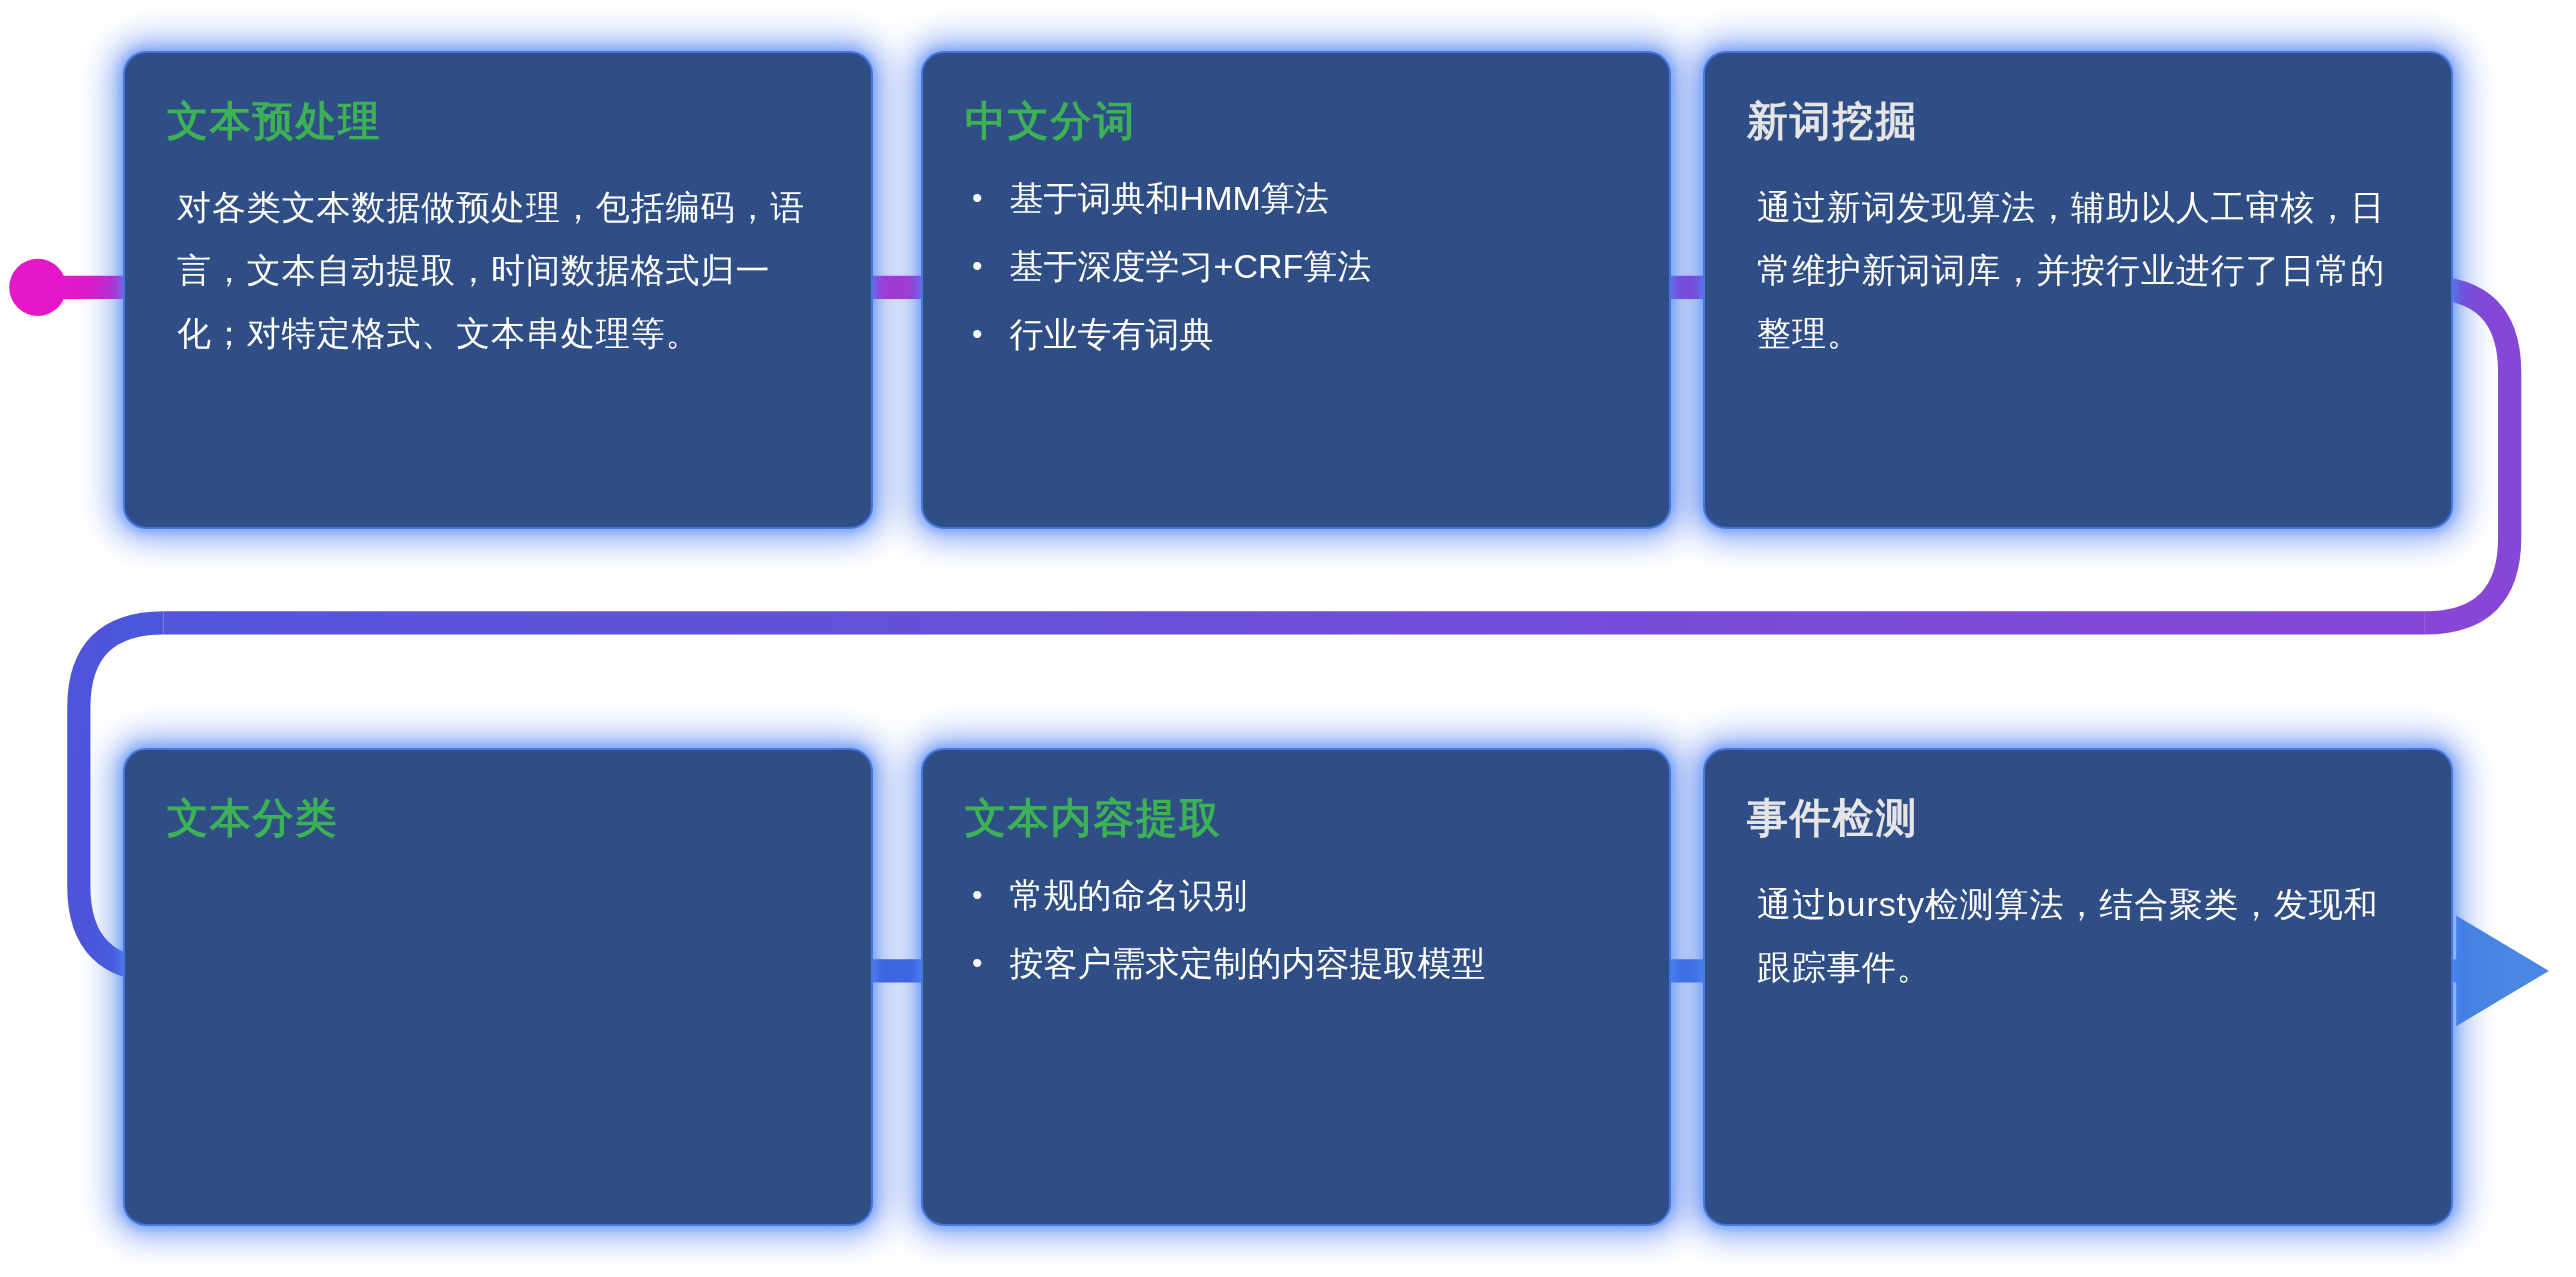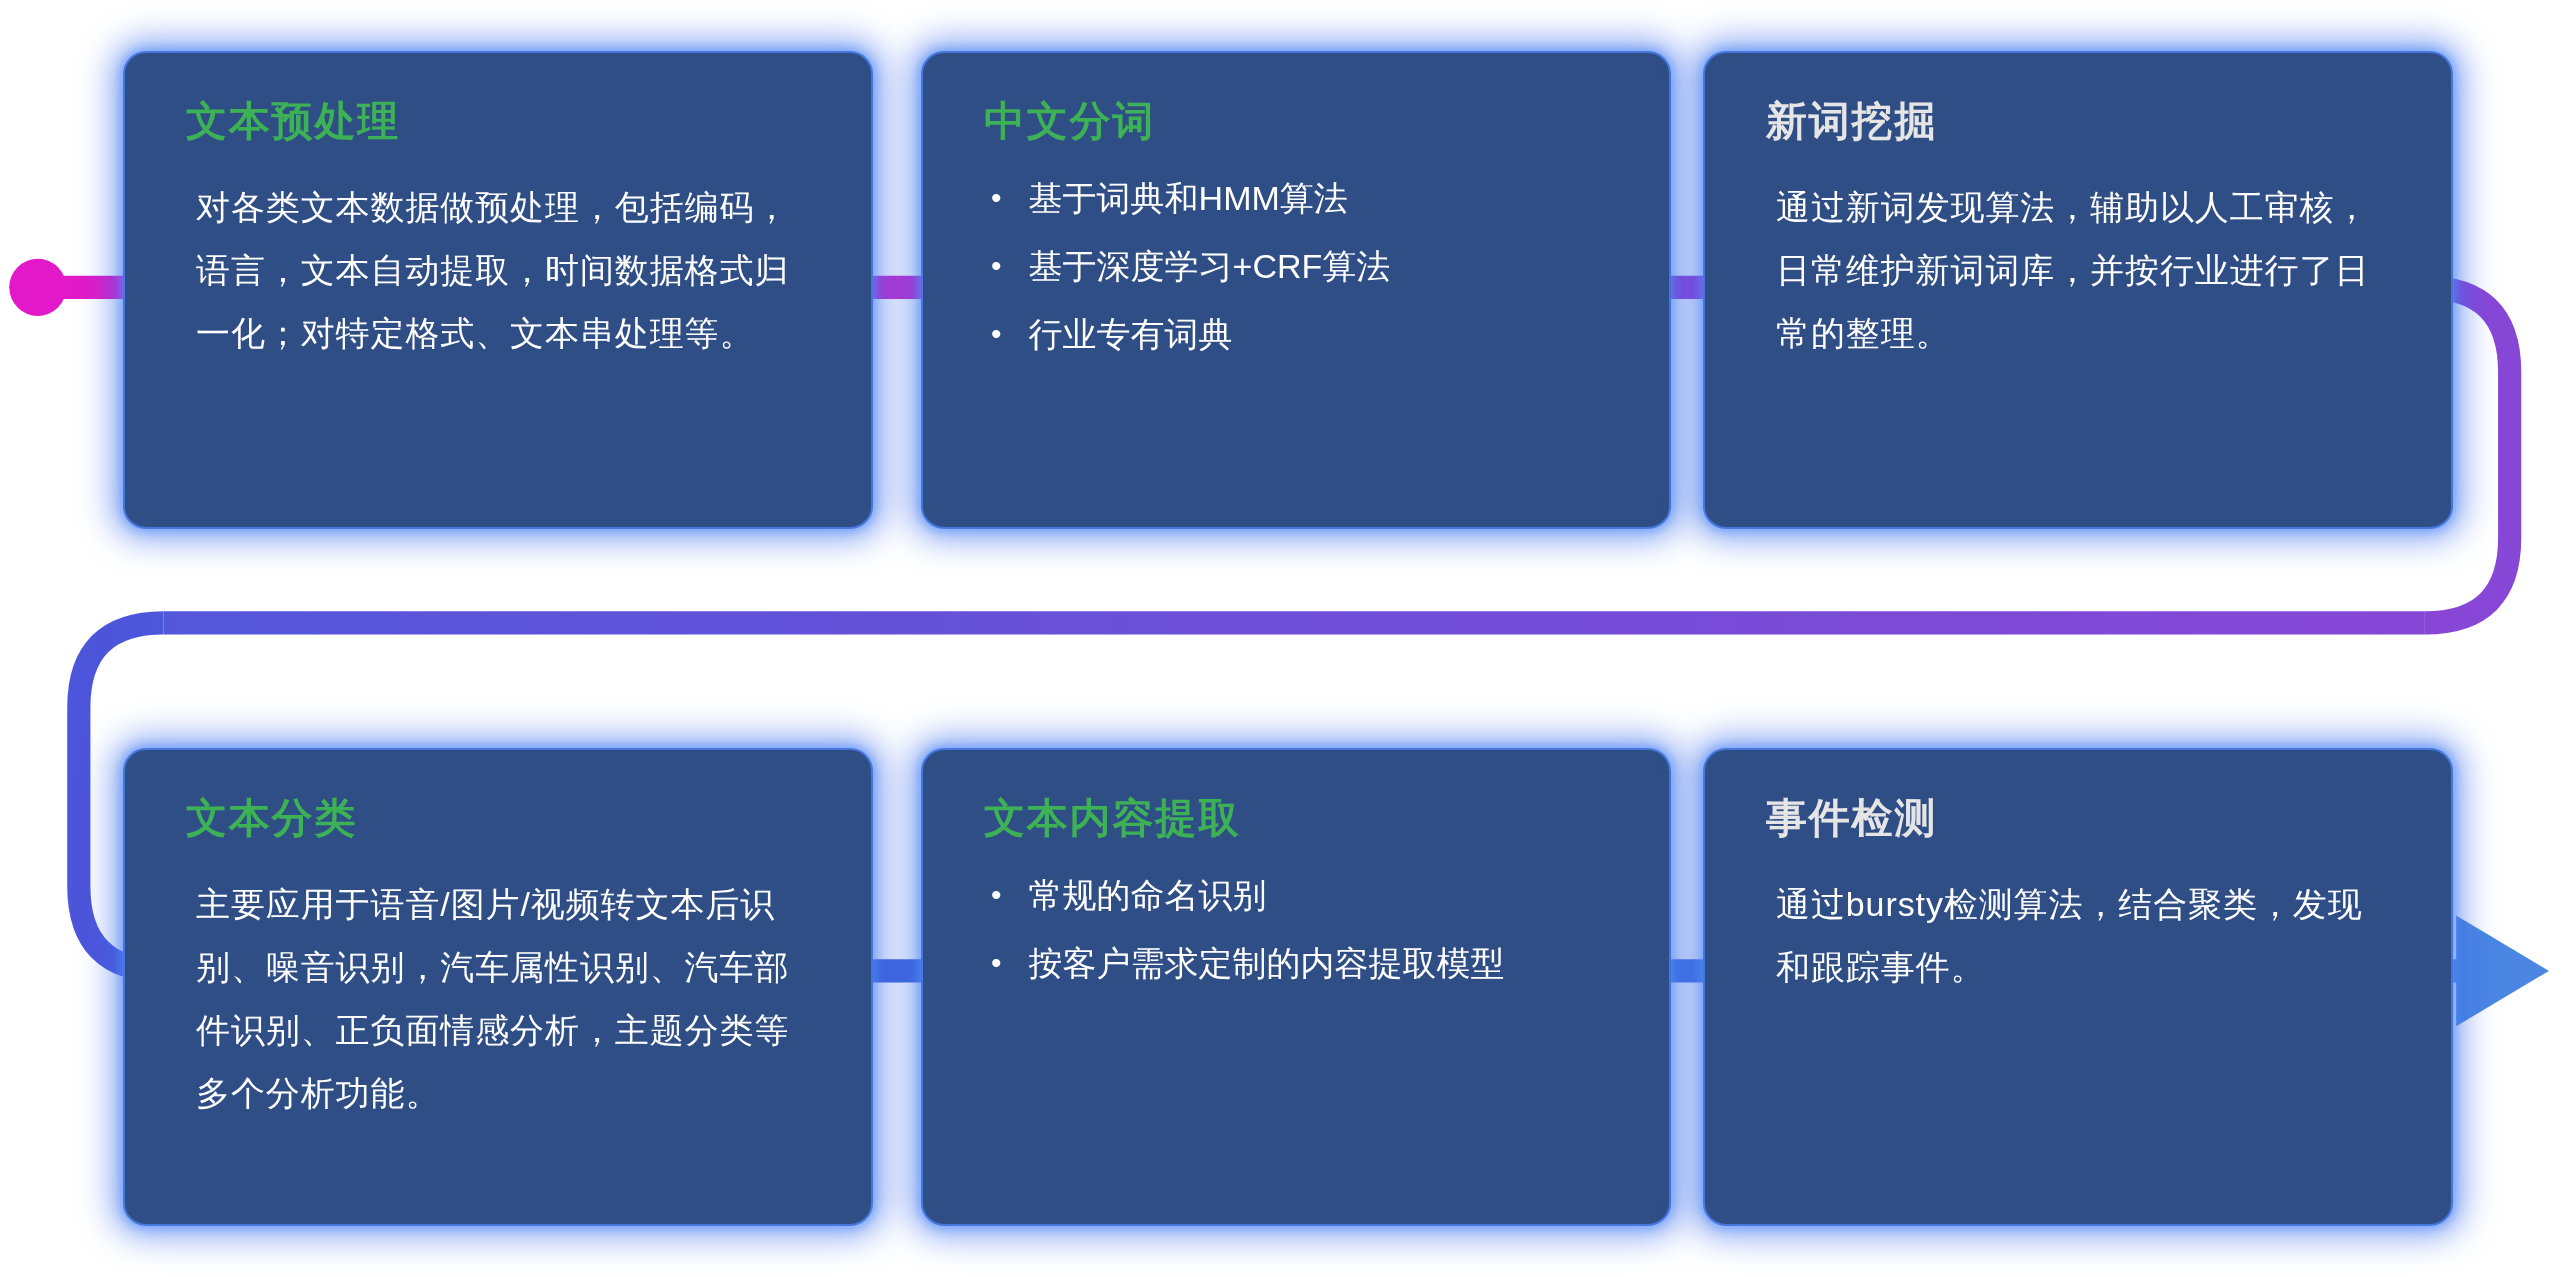--- a/index.html
+++ b/index.html
@@ -7,21 +7,21 @@
   .stage{position:relative;width:2576px;height:1277px;background:#ffffff;overflow:hidden;}
   .flow-svg{position:absolute;left:0;top:0;width:2576px;height:1277px;z-index:0;}
   .card{
     position:absolute;
     width:750px;height:478px;
     box-sizing:border-box;
     background:#2f4e85;
     border:2.7px solid #4577dd;
     border-radius:23px;
     box-shadow:0 0 9px 2.7px rgba(90,150,255,.55), 0 0 32px 10.7px rgba(60,110,235,.60);
-    padding:41px 61px;
+    padding:41px 42px;
     z-index:1;
   }
   .r1{top:51px;}
   .r2{top:748px;}
   .c1{left:123px;}
   .c2{left:921px;}
   .c3{left:1703px;}
   .card-title{
     font-size:41px;
     font-weight:bold;
@@ -113,21 +113,20 @@
     </ul>
   </div>
 
   <div class="card r1 c3">
     <h2 class="card-title title-yellow">新词挖掘</h2>
     <p class="card-body">通过新词发现算法，辅助以人工审核，日常维护新词词库，并按行业进行了日常的整理。</p>
   </div>
 
   <div class="card r2 c1">
     <h2 class="card-title title-green">文本分类</h2>
-    <p class="card-body">主要应用于语音/图片/视频转文本后识别、噪音识别，汽车属性识别、汽车部件识别、正负面情感分析，主题分类等多个分析功能。</p>
   </div>
 
   <div class="card r2 c2">
     <h2 class="card-title title-green">文本内容提取</h2>
     <ul class="card-bullets">
       <li>
           <span class="bullet-dot">•</span>
           <span>常规的命名识别</span>
         </li>
       <li>

